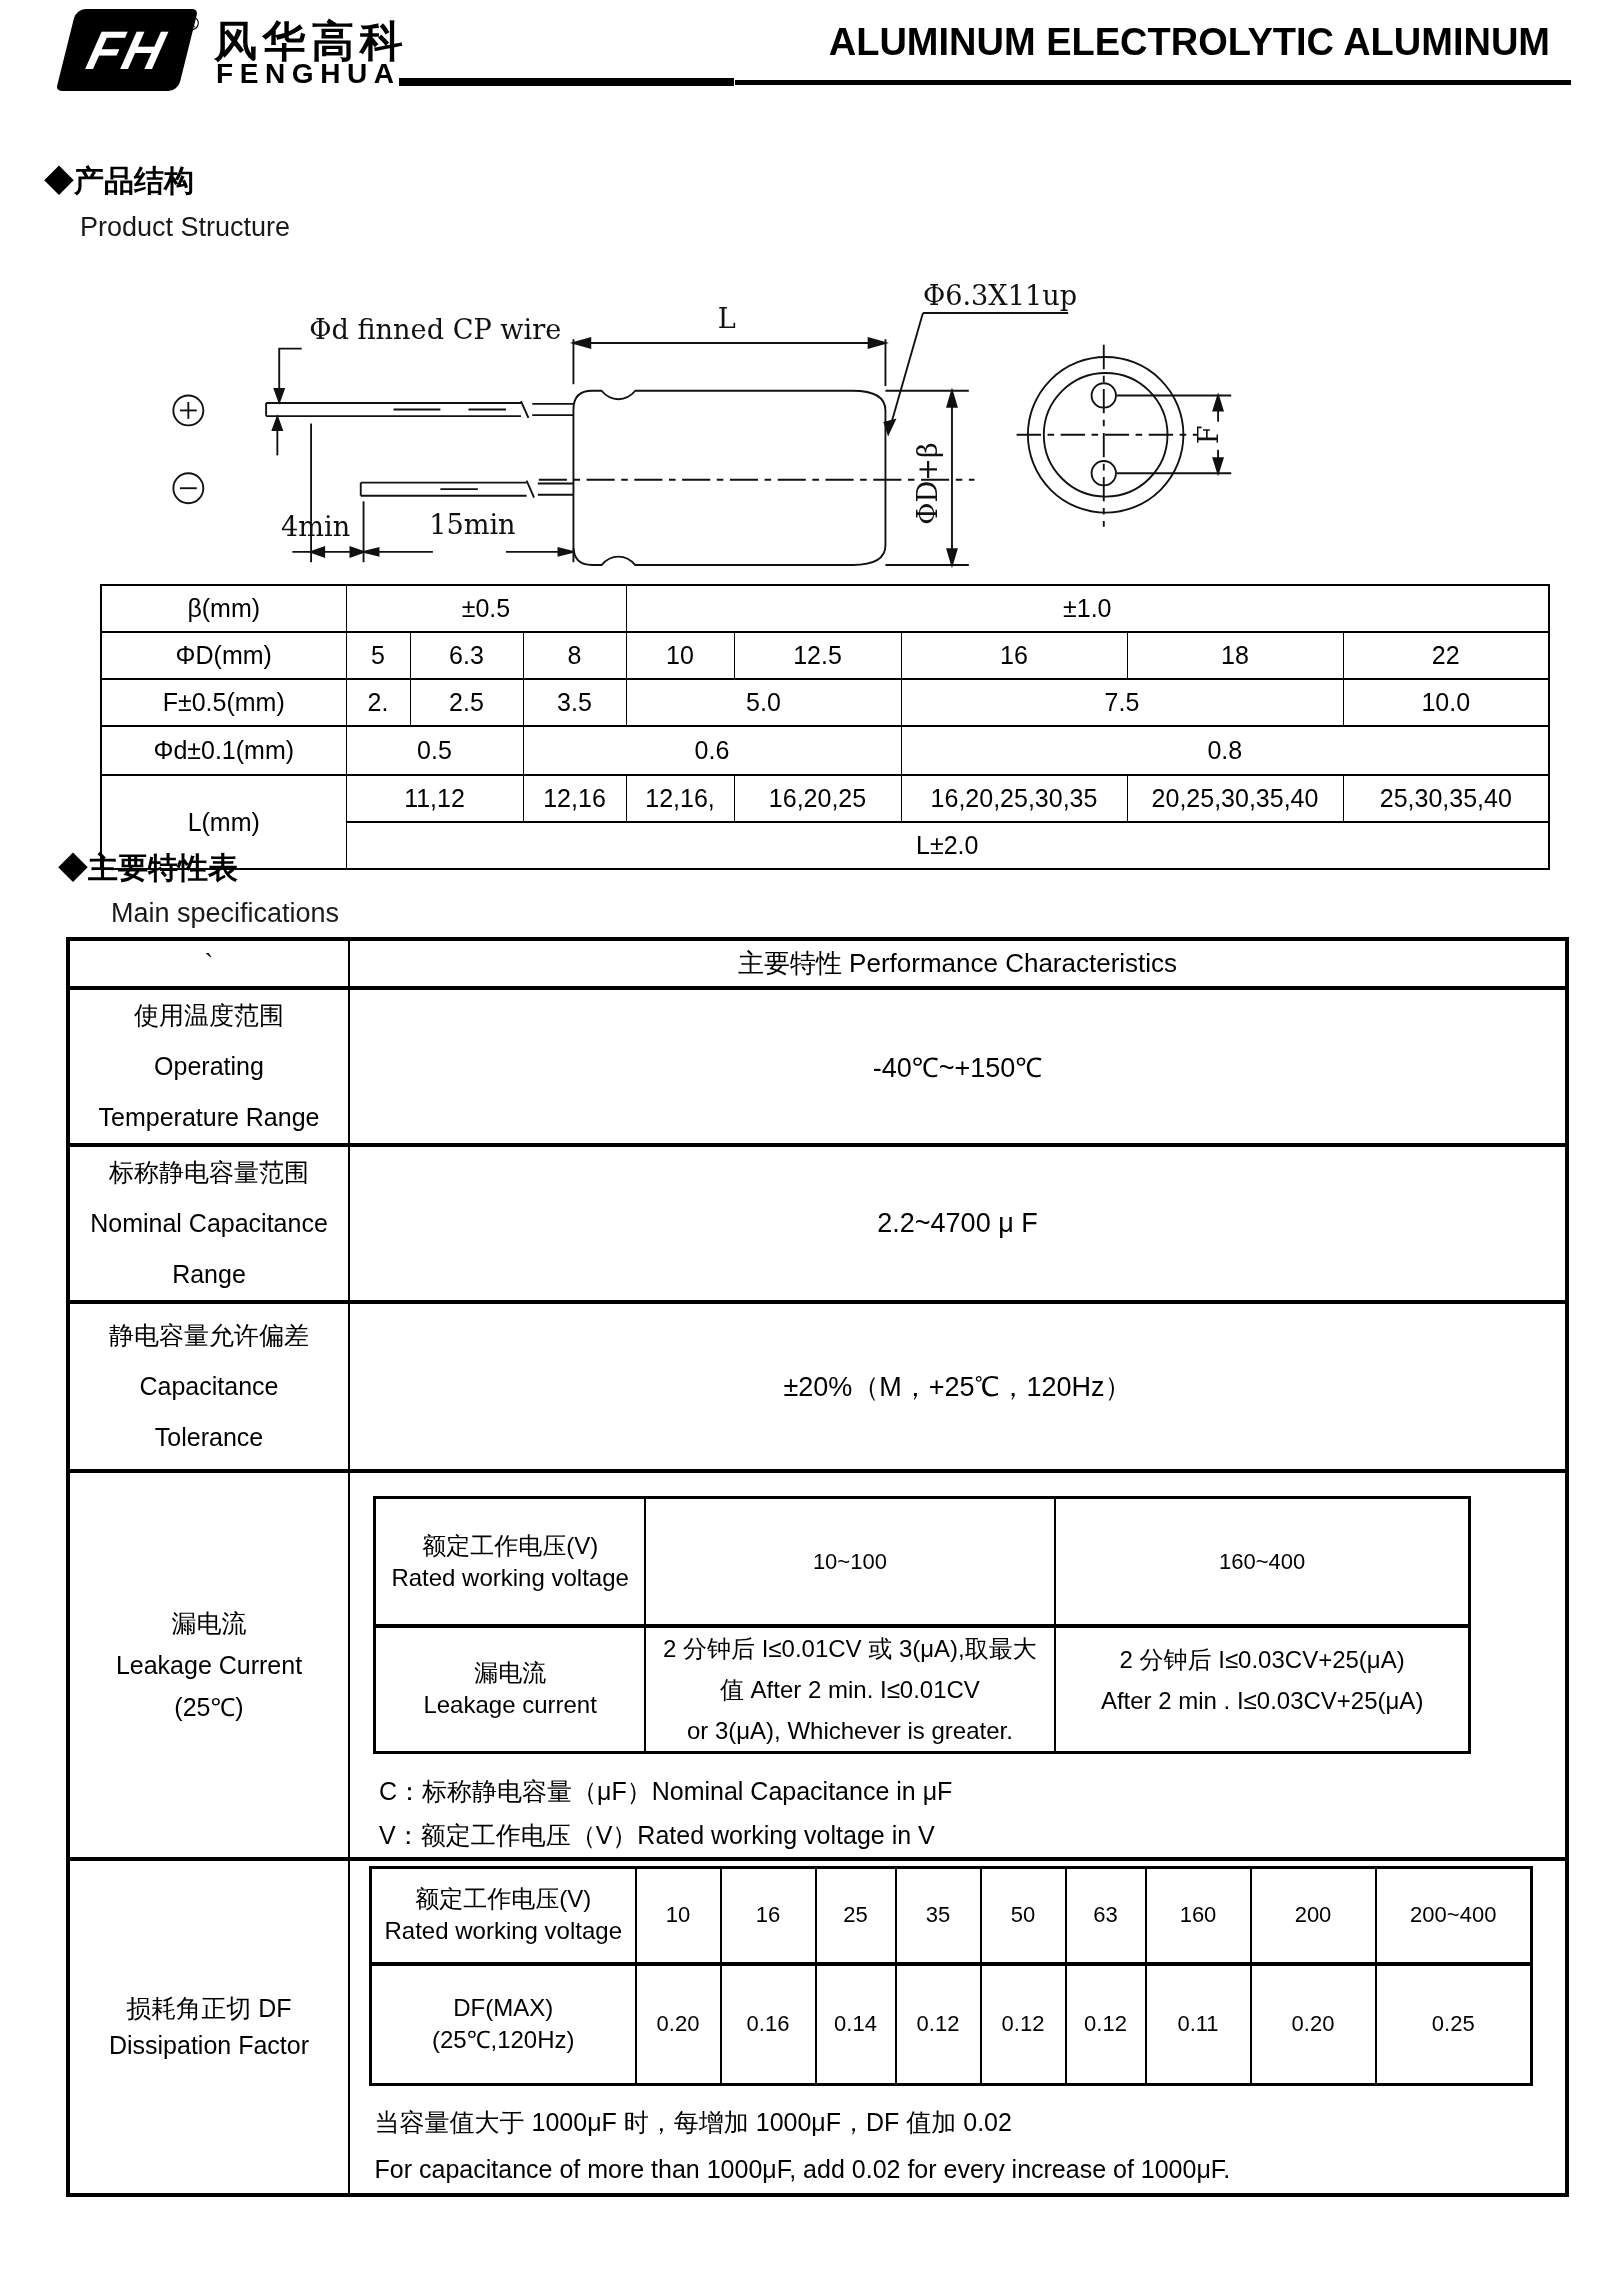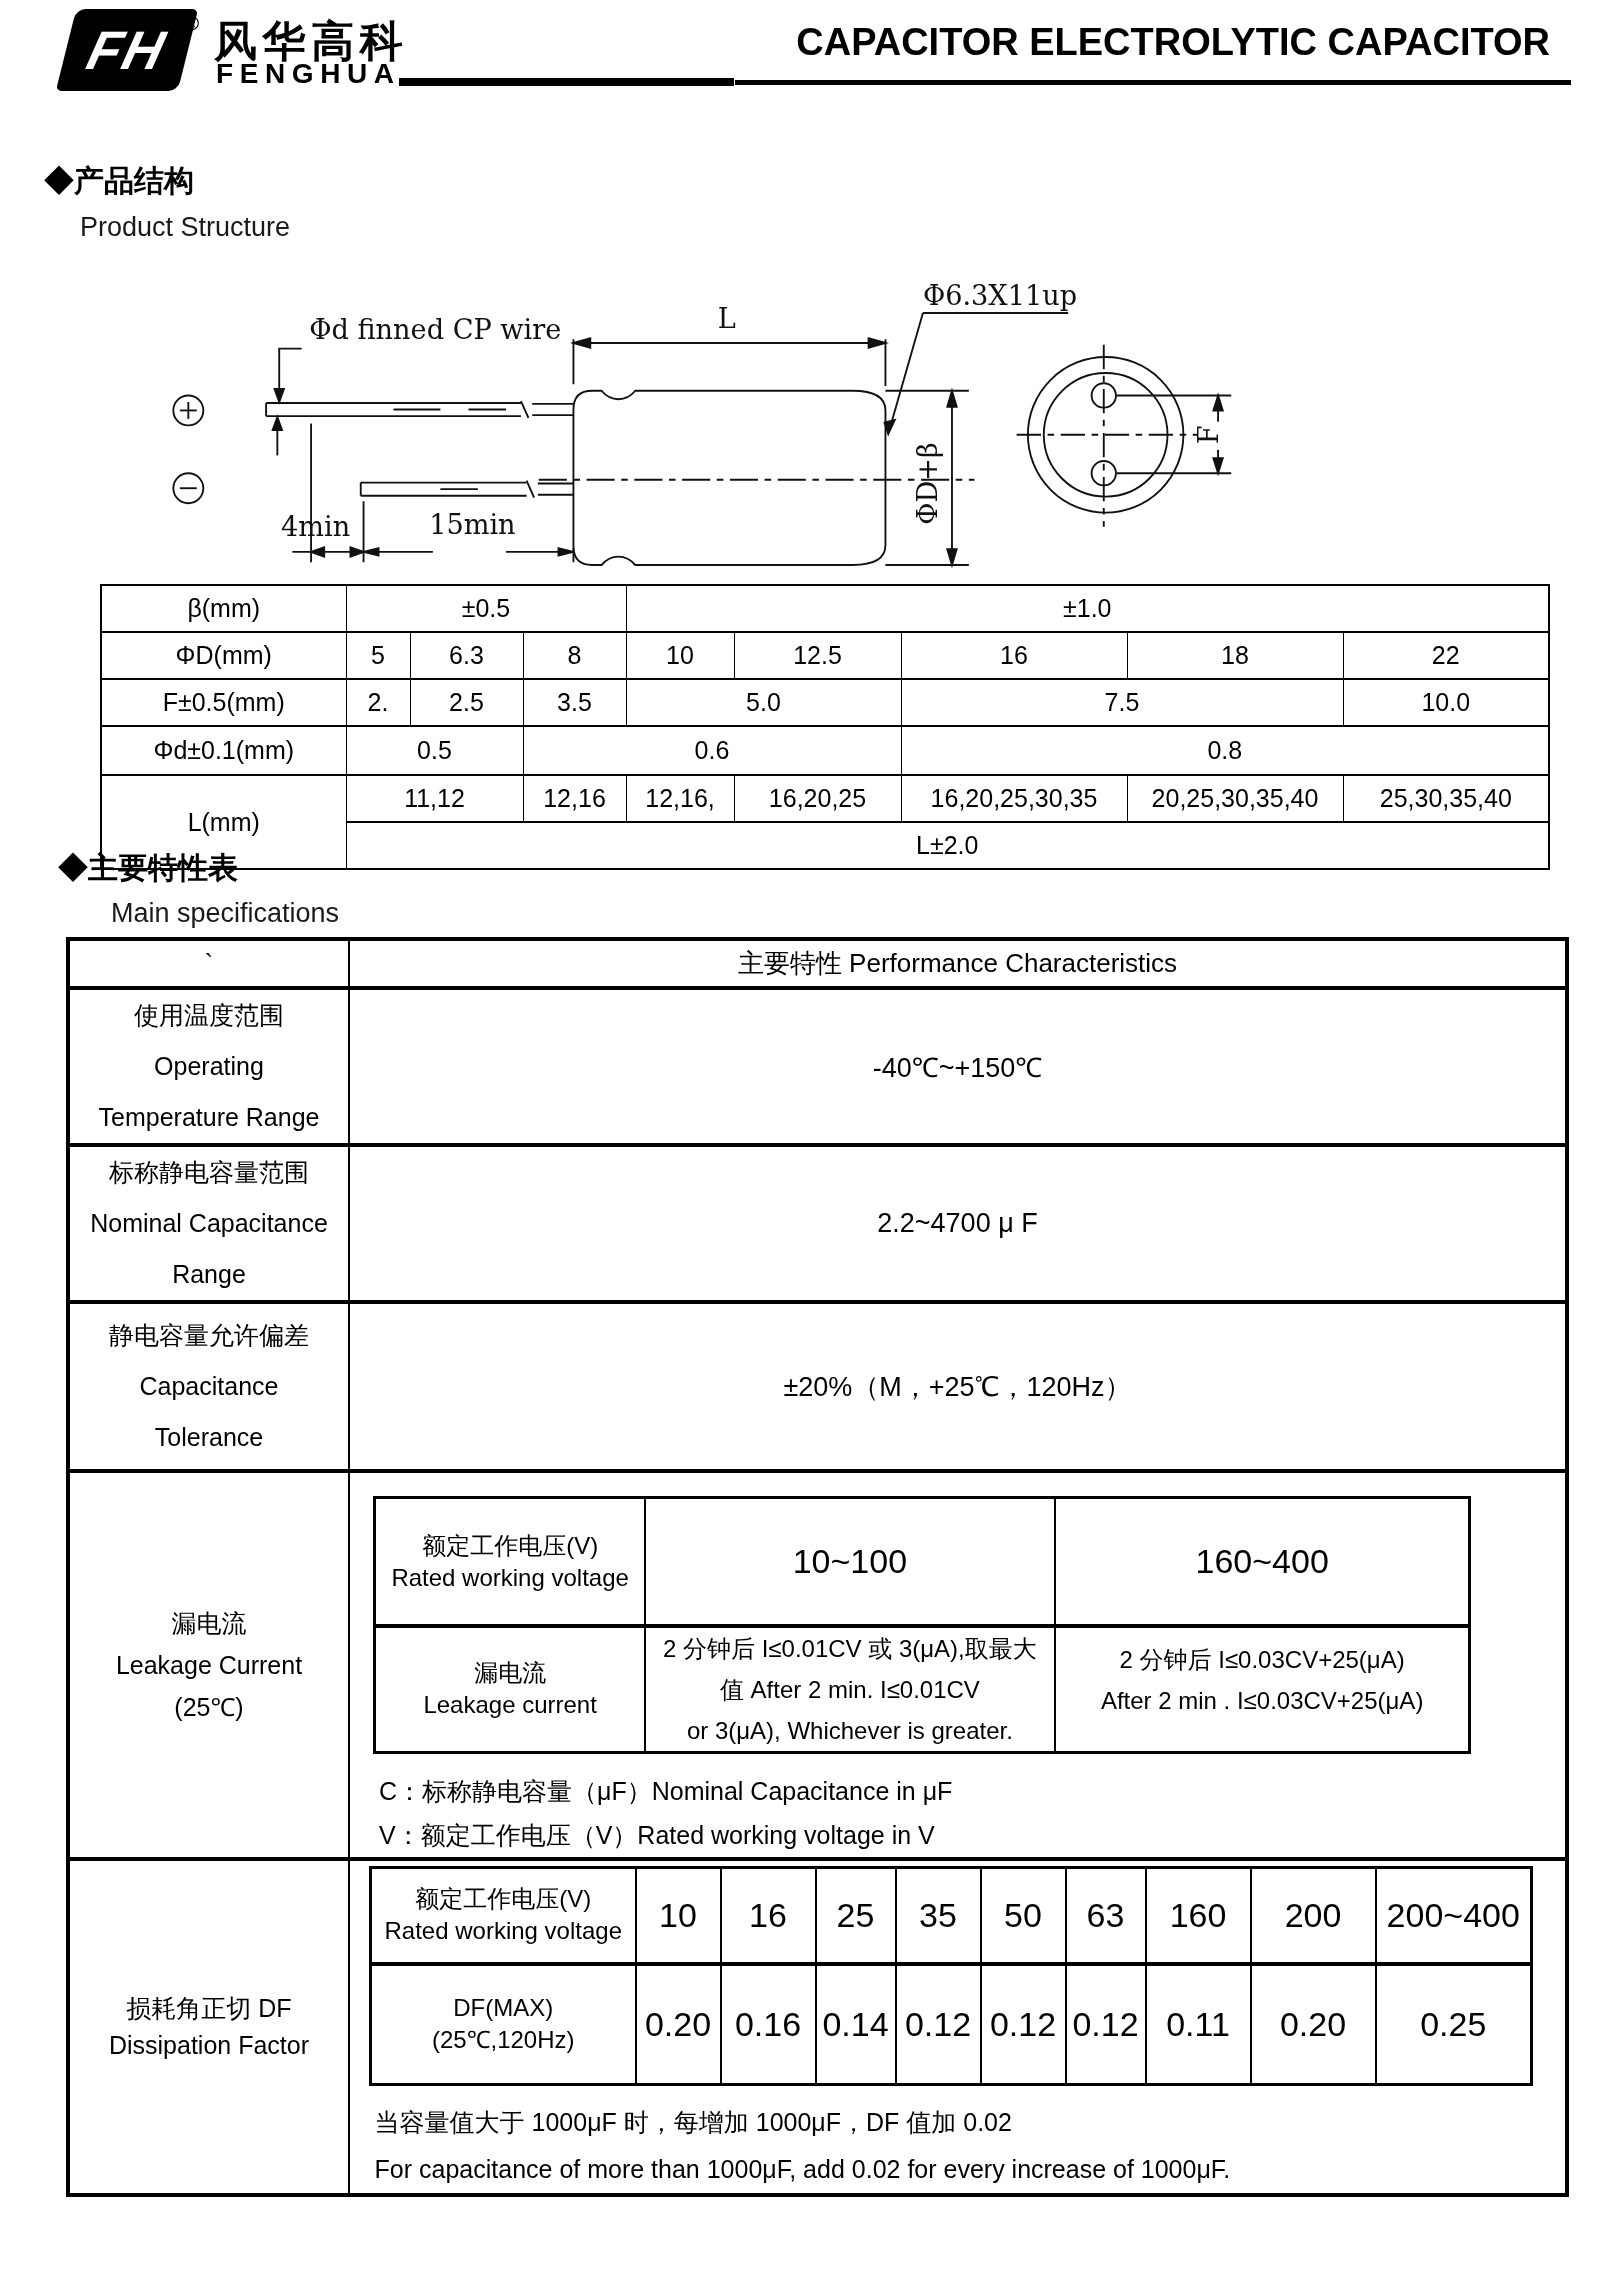--- a/index.html
+++ b/index.html
@@ -36,40 +36,40 @@
   .spectable td.lblcell{text-align:center;vertical-align:middle;}
   .spectable td.valcell{text-align:center;vertical-align:middle;font-size:27px;}
   .lbl-line{line-height:51px;}
   .lbl-line-md{line-height:42px;}
   .lbl-line-sm{line-height:37px;}
   
   .nt{border:3.7px solid #000;text-align:center;}
   .nt td{border:2.8px solid #000;padding:0;}
   .nt .nt-head td{border-bottom-width:4.7px;}
   .nt-lbl{font-size:24px;line-height:32px;}
-  .nt-val{font-size:34px;margin-left:16px;}
+  .nt-val{font-size:22px;margin-left:16px;}
   .leak-text{font-size:24px;line-height:41px;text-align:center;padding:1.9px 3.7px 1.9px 7.5px;vertical-align:middle;}
   .notes{font-size:25px;padding-left:5.6px;}
   .notes .note-line{line-height:44px;}
   .notes-df .note-line{line-height:47px;}
   
   .diagram{position:absolute;left:0;top:253px;}
   .cadtext{font-family:"DejaVu Serif","Liberation Serif",serif;font-size:29px;fill:#111;}
 </style>
 </head>
 <body>
 
 <div class="page">
 
   <div class="abs" style="left:0;top:0;width:1624px;height:94px;">
     <div class="emblem">FH</div>
     <div class="regmark">®</div>
     <div class="brand-cn">风华高科</div>
     <div class="brand-en">FENGHUA</div>
-    <div class="doc-title">CAPACITOR ELECTROLYTIC CAPACITOR</div>
+    <div class="doc-title">ALUMINUM ELECTROLYTIC ALUMINUM</div>
     <div class="rule-a"></div>
     <div class="rule-b"></div>
   </div>
 
   <div class="abs h-cn" style="left:44px;top:161px;">◆产品结构</div>
   <div class="abs h-en" style="left:80px;top:212px;">Product Structure</div>
 
   <svg class="diagram" width="1368" height="328" viewBox="0 270 1460 350">
     <g stroke="#111" stroke-width="2" fill="none">
 

